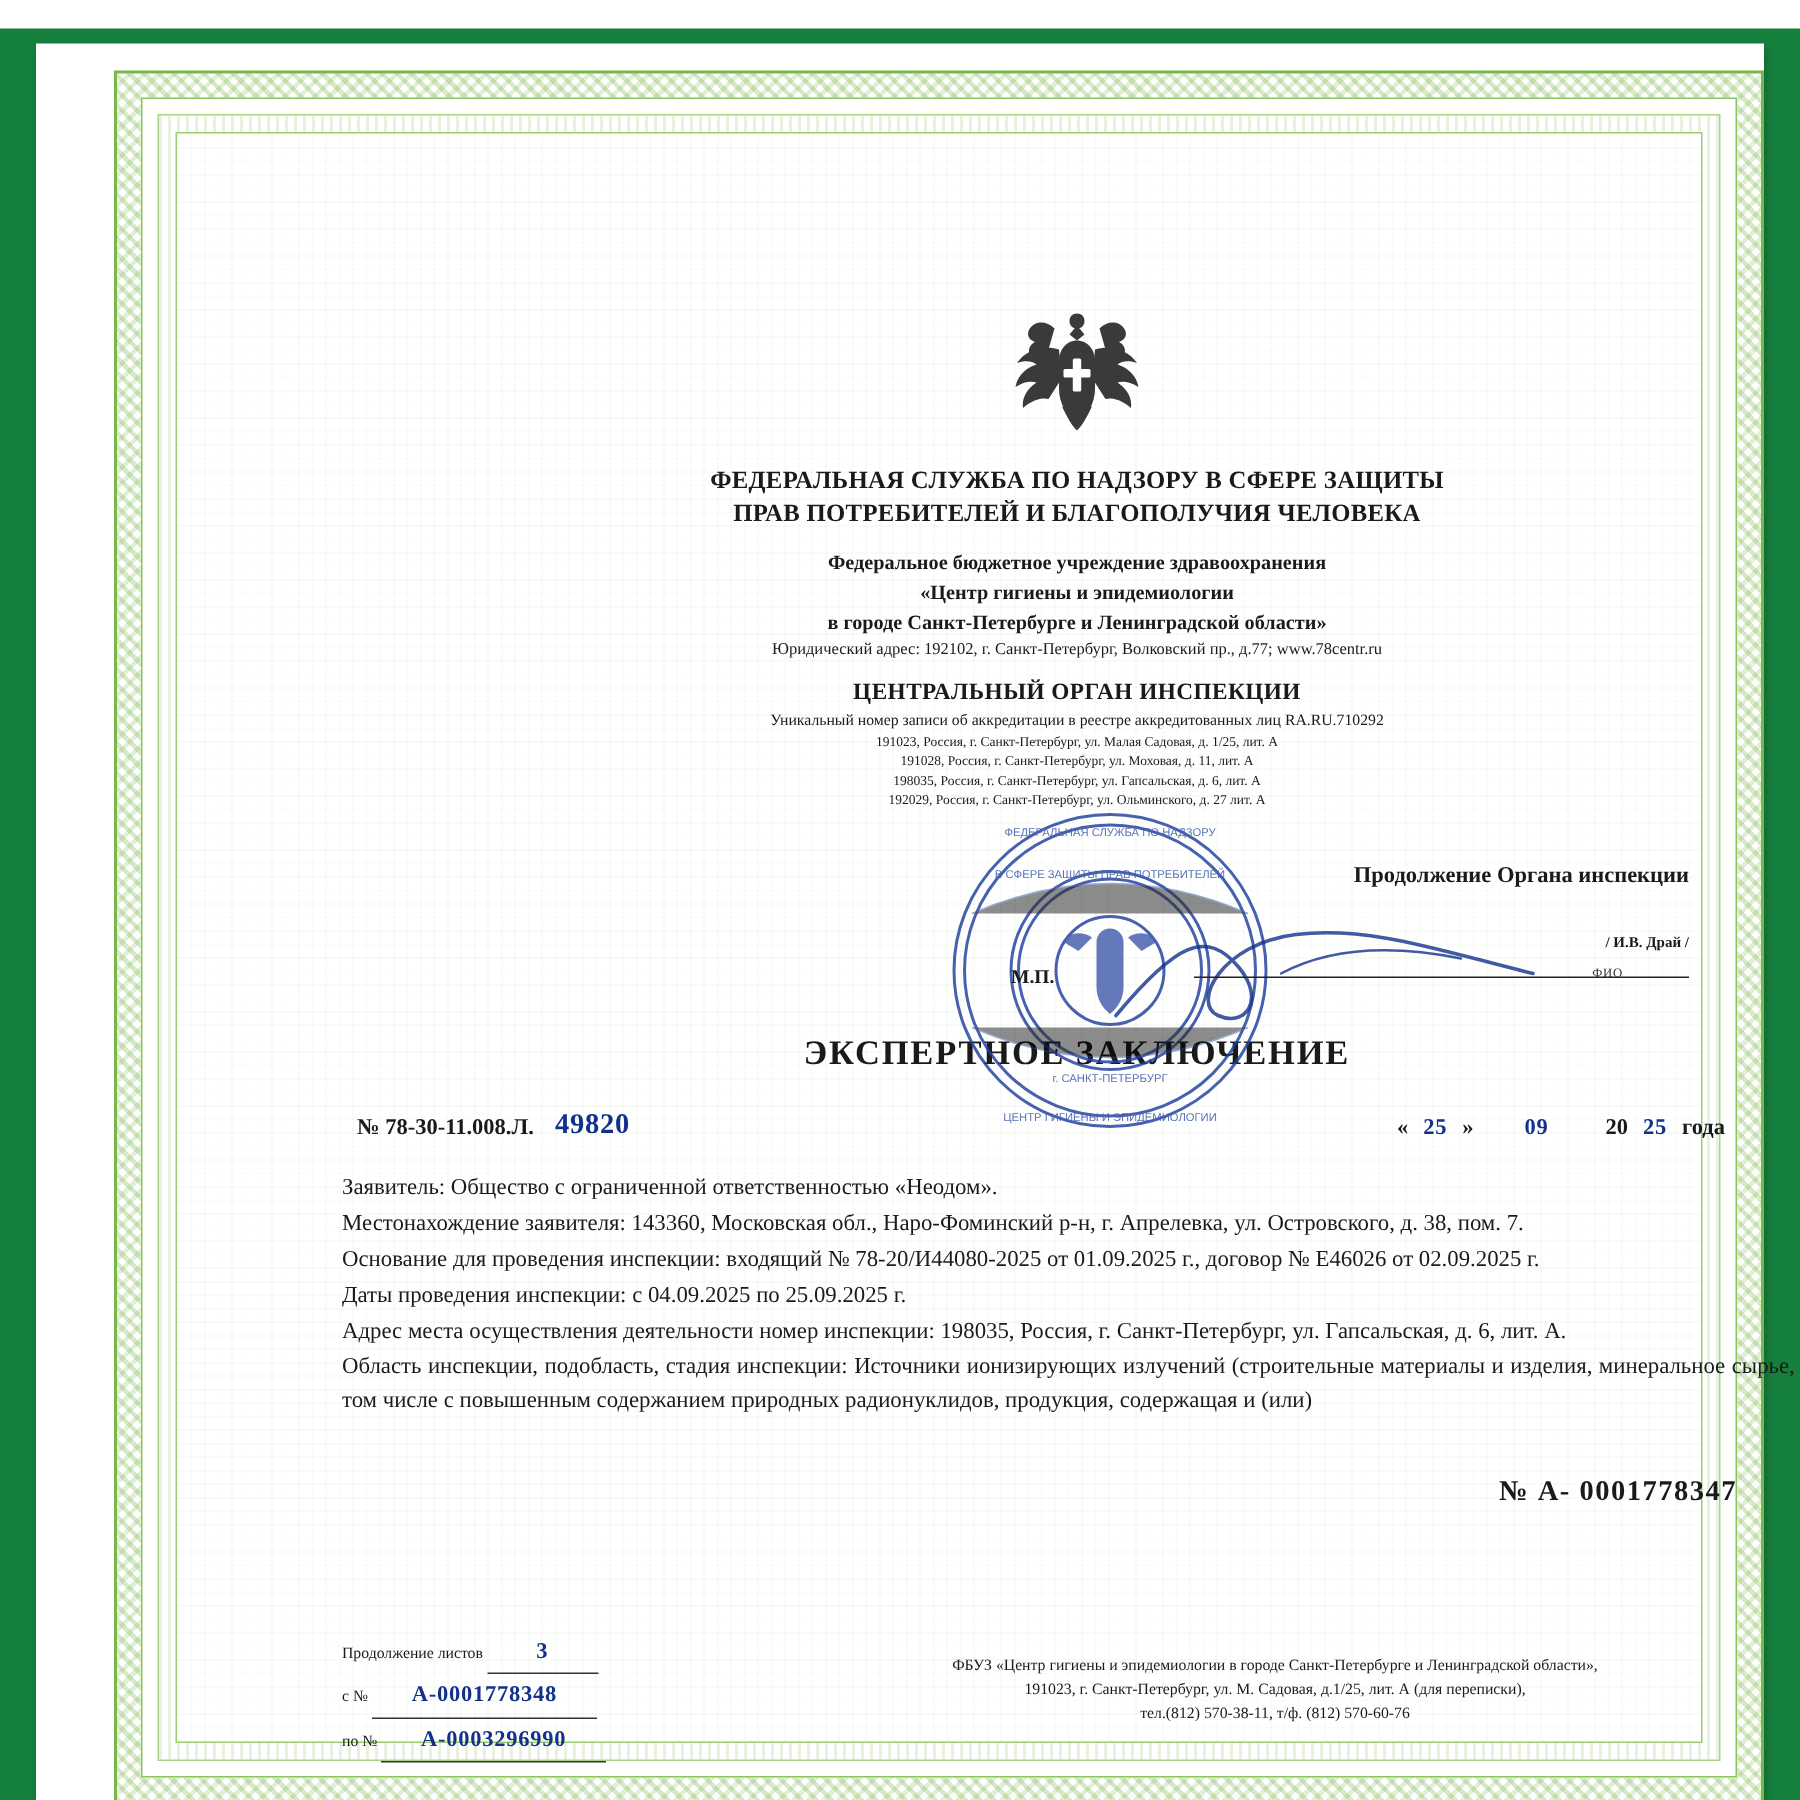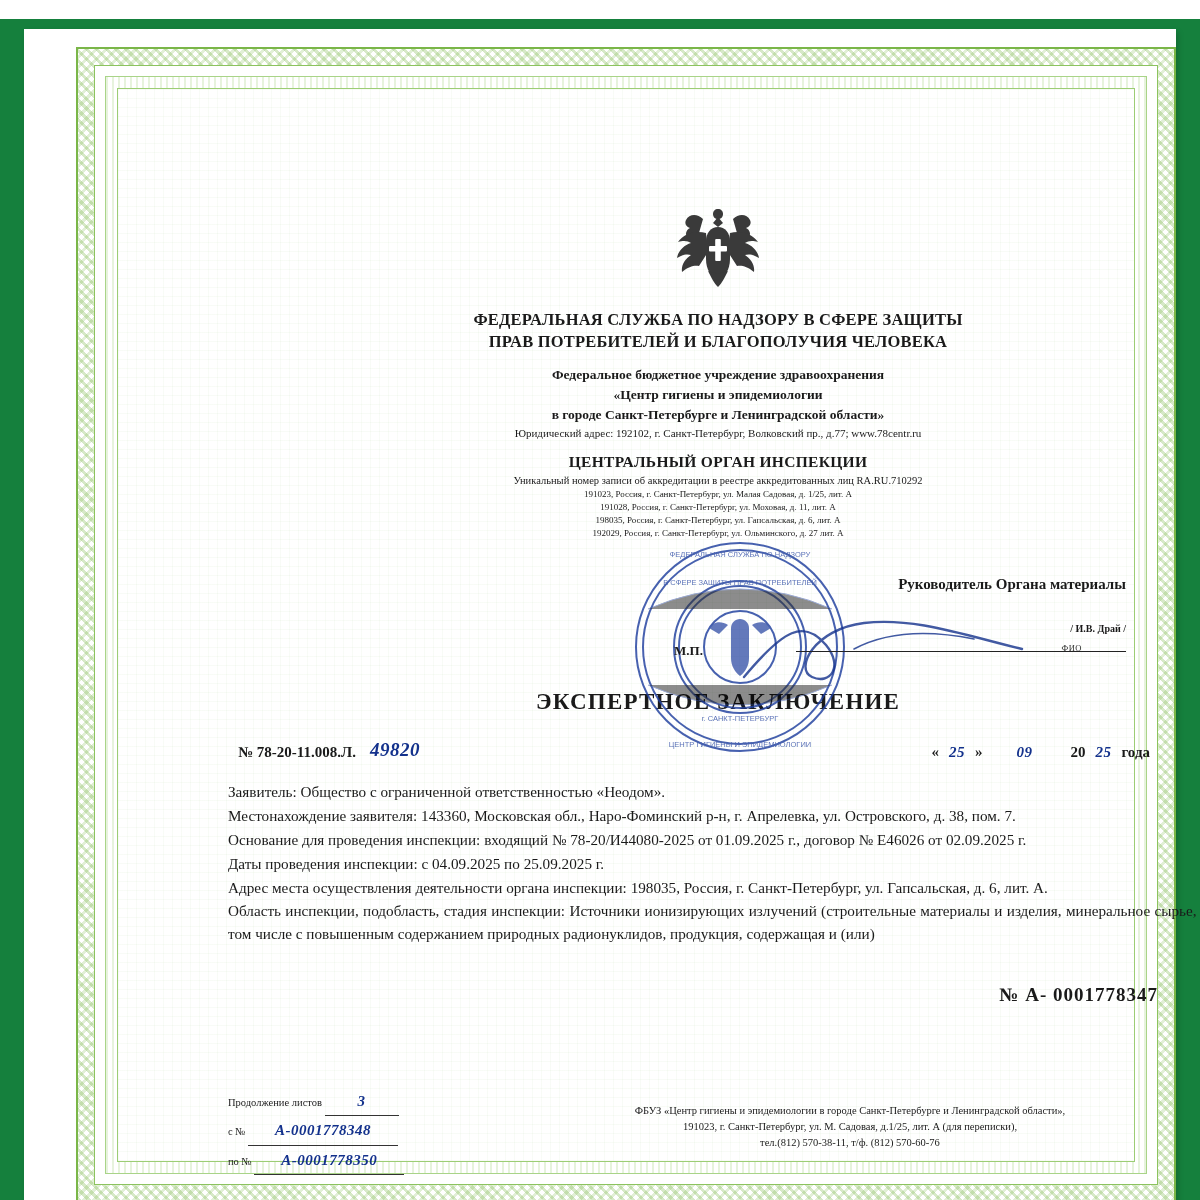--- a/index.html
+++ b/index.html
@@ -109,21 +109,21 @@
   .doc-title{
     text-align:center;font-weight:bold;font-size:23px;letter-spacing:1.2px;margin-top:18px;
   }
 
   .numline{
     display:flex;align-items:flex-end;margin-top:24px;padding-left:24px;padding-right:72px;
     font-size:15px;font-weight:bold;
   }
   .numline .no{white-space:nowrap;}
   .hand{
-    font-family:"Liberation Serif",serif;color:#13318c;font-style:italic;font-weight:bold;
+    font-family:"Liberation Serif",serif;color:#13318c;font-weight:bold;
     letter-spacing:0.5px;
   }
   .numline .hnum{margin-left:14px;font-size:19px;}
   .numline .datepart{margin-left:auto;display:flex;align-items:flex-end;gap:10px;font-size:15px;}
   .numline .datepart .q{font-weight:bold;}
 
   .body-text{
     margin-top:20px;padding-left:14px;padding-right:14px;font-size:15.2px;line-height:1.5;text-align:justify;
   }
   .body-text p{margin:0 0 1px 0;}
@@ -201,21 +201,21 @@
                 <div class="accred">Уникальный номер записи об аккредитации в реестре аккредитованных лиц RA.RU.710292</div>
                 <div class="addr">
                   <div>191023, Россия, г. Санкт-Петербург, ул. Малая Садовая, д. 1/25, лит. А</div>
                   <div>191028, Россия, г. Санкт-Петербург, ул. Моховая, д. 11, лит. А</div>
                   <div>198035, Россия, г. Санкт-Петербург, ул. Гапсальская, д. 6, лит. А</div>
                   <div>192029, Россия, г. Санкт-Петербург, ул. Ольминского, д. 27 лит. А</div>
                 </div>
               </div>
 
               <div class="approve">
-                <div class="rukovod">Руководитель Органа материалы</div>
+                <div class="rukovod">Продолжение Органа инспекции</div>
               </div>
 
               <div class="sign-row">
 
                 <svg class="stamp" viewBox="0 0 216 216">
                   <g fill="none" stroke="#1f3f9e" stroke-width="2">
                     <circle cx="108" cy="108" r="104"></circle>
                     <circle cx="108" cy="108" r="97"></circle>
                     <circle cx="108" cy="108" r="66"></circle>
                     <circle cx="108" cy="108" r="61"></circle>
@@ -245,21 +245,21 @@
 
                 <div class="sign-line"></div>
                 <div class="fio">/ И.В. Драй /</div>
                 <div class="fio-sub">ФИО</div>
                 <div class="mp">М.П.</div>
               </div>
 
               <div class="doc-title">ЭКСПЕРТНОЕ ЗАКЛЮЧЕНИЕ</div>
 
               <div class="numline">
-                <span class="no">№ 78-20-11.008.Л.</span>
+                <span class="no">№ 78-30-11.008.Л.</span>
                 <span class="hand hnum">49820</span>
                 <span class="datepart">
                   <span class="q">«</span>
                   <span class="hand">25</span>
                   <span class="q">»</span>
                   <span class="hand" style="margin-left:24px">09</span>
                   <span style="margin-left:28px">20</span>
                   <span class="hand">25</span>
                   <span>года</span>
                 </span>
@@ -272,42 +272,42 @@
                 <p>
                   <b>Местонахождение заявителя:</b><span> 143360, Московская обл., Наро-Фоминский р-н, г. Апрелевка, ул. Островского, д. 38, пом. 7.</span>
                 </p>
                 <p>
                   <b>Основание для проведения инспекции:</b><span> входящий № 78-20/И44080-2025 от 01.09.2025 г., договор № Е46026 от 02.09.2025 г.</span>
                 </p>
                 <p>
                   <b>Даты проведения инспекции:</b><span> с 04.09.2025 по 25.09.2025 г.</span>
                 </p>
                 <p>
-                  <b>Адрес места осуществления деятельности органа инспекции:</b><span> 198035, Россия, г. Санкт-Петербург, ул. Гапсальская, д. 6, лит. А.</span>
+                  <b>Адрес места осуществления деятельности номер инспекции:</b><span> 198035, Россия, г. Санкт-Петербург, ул. Гапсальская, д. 6, лит. А.</span>
                 </p>
                 <p>
                   <b>Область инспекции, подобласть, стадия инспекции:</b><span> Источники ионизирующих излучений (строительные материалы и изделия, минеральное сырье, в том числе с повышенным содержанием природных радионуклидов, продукция, содержащая и (или)</span>
                 </p>
               </div>
 
               <div class="blank-number">№ А-  0001778347</div>
 
               <div class="footer">
                 <div class="footer-left">
                   <div>
                     <span>Продолжение листов</span>
                     <span class="hand hw u">3</span>
                   </div>
                   <div>
                     <span>с №</span>
                     <span class="hand hw u" style="min-width:150px">А-0001778348</span>
                   </div>
                   <div>
                     <span>по №</span>
-                    <span class="hand hw u" style="min-width:150px">А-0001778350</span>
+                    <span class="hand hw u" style="min-width:150px">А-0003296990</span>
                   </div>
                 </div>
                 <div class="footer-right">
                   <div>ФБУЗ «Центр гигиены и эпидемиологии в городе Санкт-Петербурге и Ленинградской области»,</div>
                   <div>191023, г. Санкт-Петербург, ул. М. Садовая, д.1/25, лит. А (для переписки),</div>
                   <div>тел.(812) 570-38-11, т/ф. (812) 570-60-76</div>
                 </div>
               </div>
 
               <div class="print-credit">ООО «Типография «Бланкоиздат-2 СПб»  СПб. 2024 г. Уровень «Г»</div>

